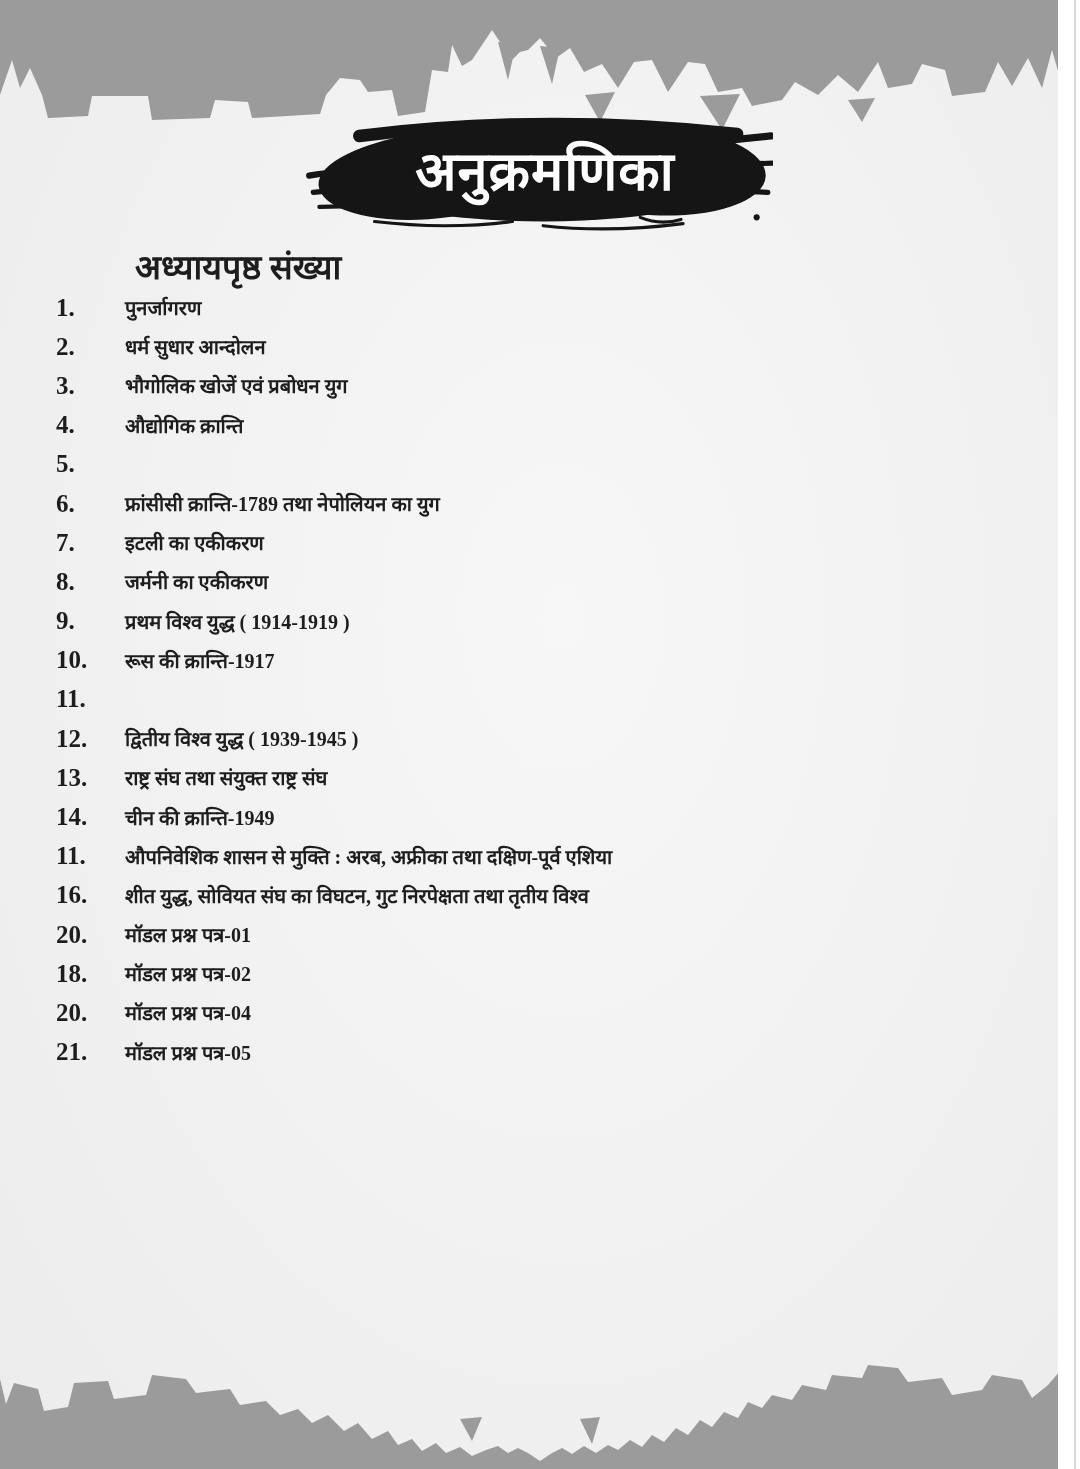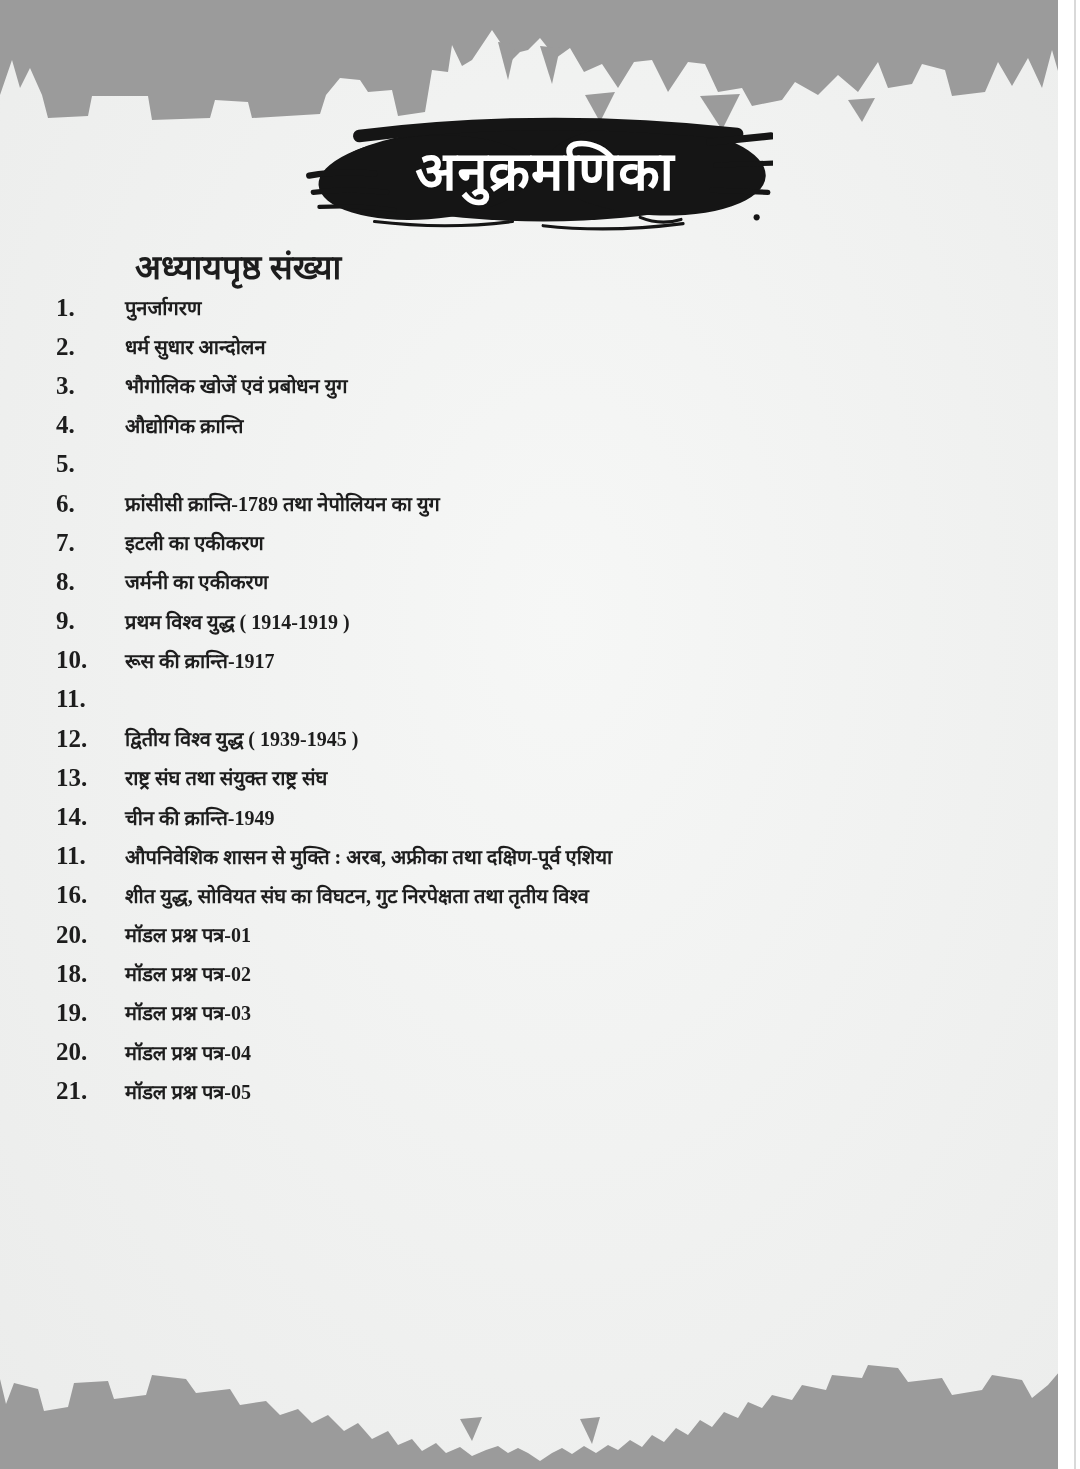--- a/index.html
+++ b/index.html
@@ -202,24 +202,20 @@
         </div>
         <div class="toc-row">
           <span class="row-num">20.</span>
           <span class="row-title">मॉडल प्रश्न पत्र-01</span>
         </div>
         <div class="toc-row">
           <span class="row-num">18.</span>
           <span class="row-title">मॉडल प्रश्न पत्र-02</span>
         </div>
         <div class="toc-row">
-          <span class="row-num">19.</span>
-          <span class="row-title">मॉडल प्रश्न पत्र-03</span>
-        </div>
-        <div class="toc-row">
           <span class="row-num">20.</span>
           <span class="row-title">मॉडल प्रश्न पत्र-04</span>
         </div>
         <div class="toc-row">
           <span class="row-num">21.</span>
           <span class="row-title">मॉडल प्रश्न पत्र-05</span>
         </div>
     </div>
   </div>
 

